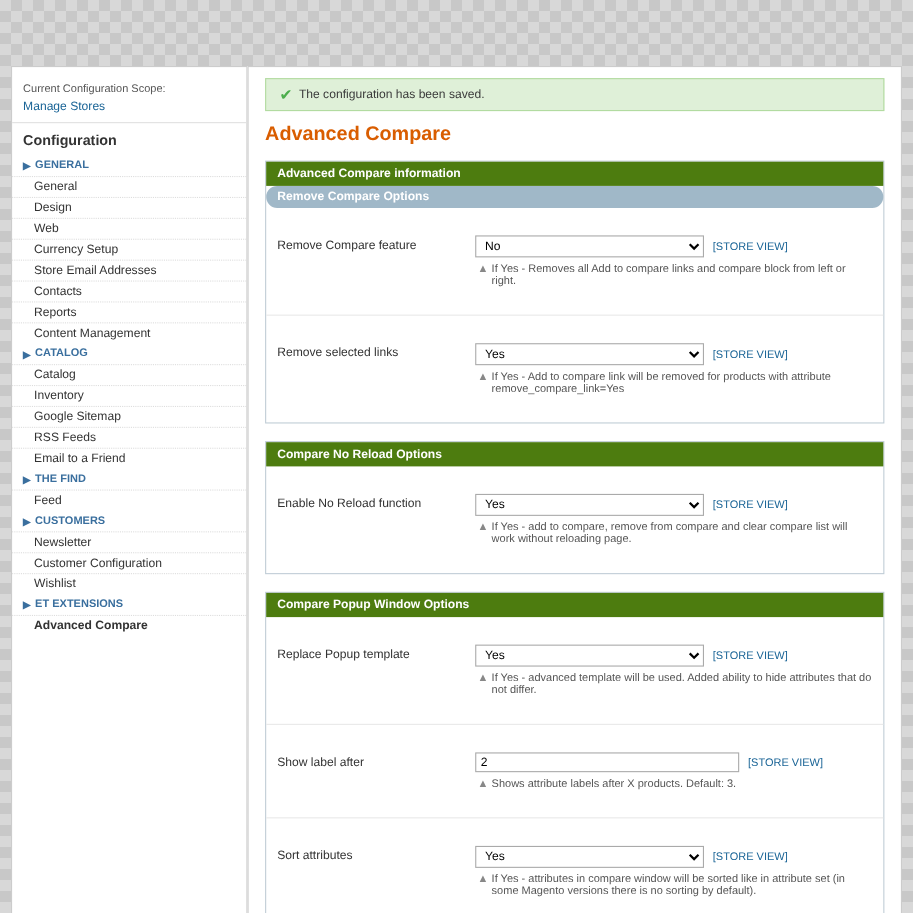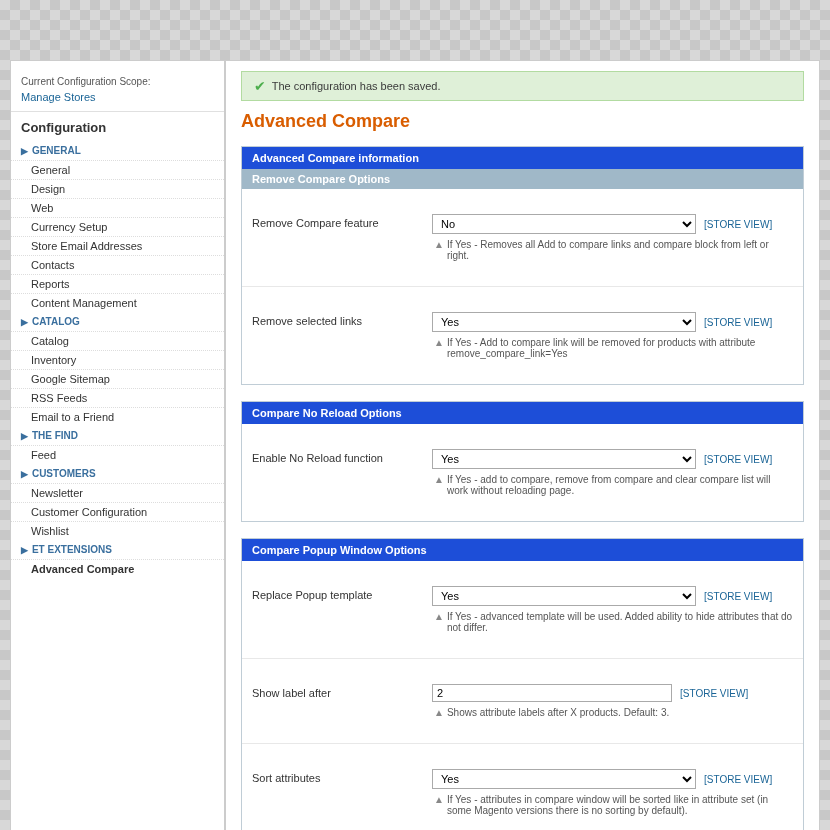--- a/index.html
+++ b/index.html
@@ -113,32 +113,33 @@
       color: #d95d00;
       font-weight: bold;
       margin-bottom: 14px;
     }
     
     .panel {
       margin-bottom: 16px;
       border: 1px solid #c0cdd6;
     }
     .panel-header {
-      background: #1d4ed8;
+      background: #4d7c0f;
       color: #fff;
       font-size: 11px;
       font-weight: bold;
       padding: 5px 10px;
     }
     .panel-subheader {
       background: #a0b8c8;
       color: #fff;
       font-size: 11px;
       font-weight: bold;
       padding: 4px 10px;
+      border-radius: 10px;
     }
     .panel-body {
       padding: 0;
     }
     .field-row {
       display: flex;
       align-items: flex-start;
       padding: 25px 10px;
       border-bottom: 1px solid #e8e8e8;
     }
@@ -155,21 +156,21 @@
       display: flex;
       flex-direction: column;
       gap: 3px;
     }
     .field-input-row {
       display: flex;
       align-items: center;
       gap: 8px;
     }
     .field-select {
-      width: 264px;
+      width: 208px;
       font-size: 11px;
       border: 1px solid #aaa;
       background: #fff;
       padding: 2px 4px;
     }
     .field-input {
       width: 240px;
       font-size: 11px;
       border: 1px solid #aaa;
       background: #fff;

